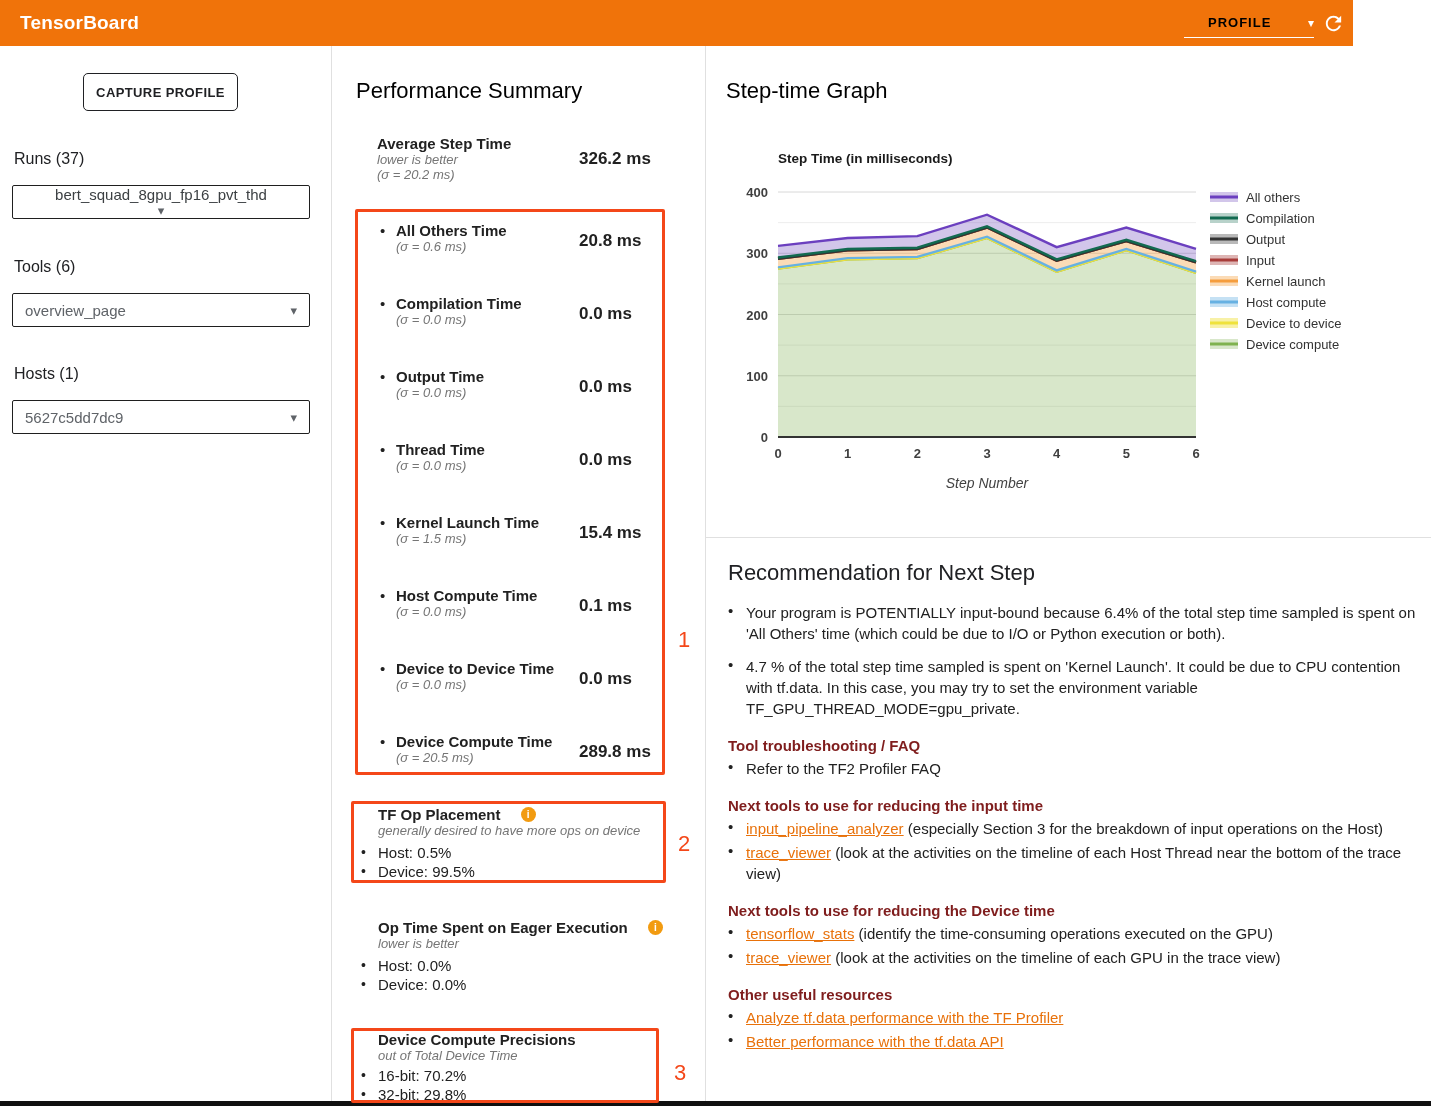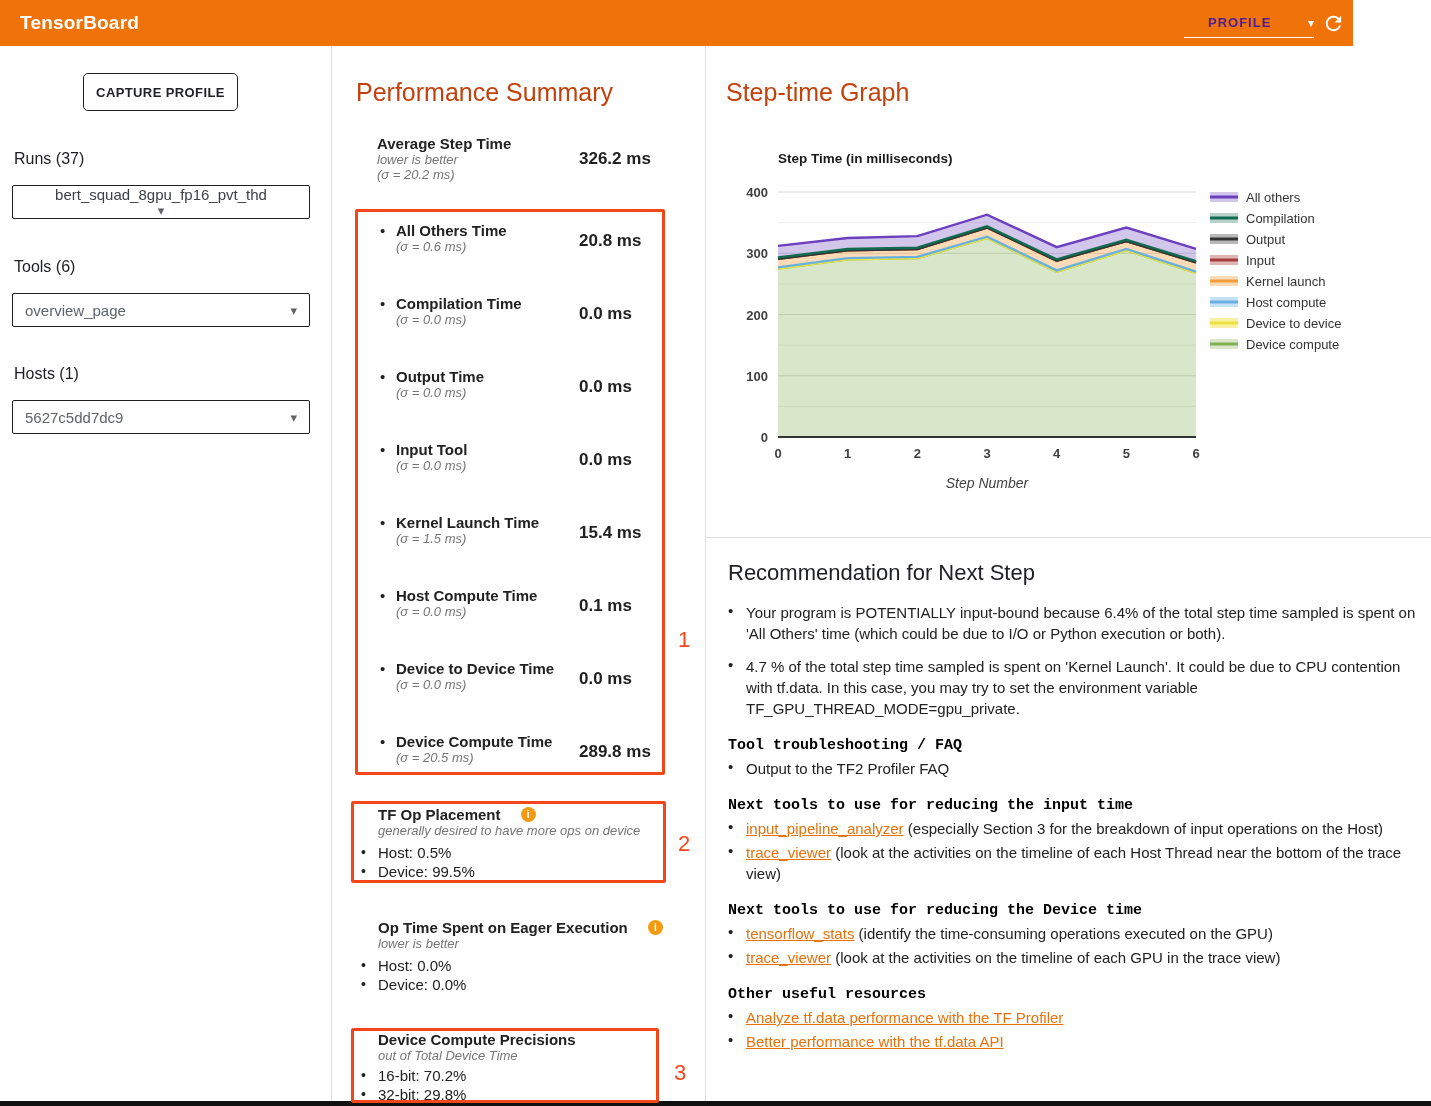--- a/index.html
+++ b/index.html
@@ -6,21 +6,21 @@
   html,body { background:#ffffff; }
   body { font-family:"Liberation Sans", sans-serif; color:#212121; }
   .page { position:relative; width:1431px; height:1106px; background:#fff; overflow:hidden; }
   .abs { position:absolute; }
 
   
   .header { position:absolute; left:0; top:0; width:1353px; height:46px; background:#f0730a; z-index:5; }
   .header-title { position:absolute; left:20px; top:12px; color:#fff; font-size:19px; font-weight:700; letter-spacing:0.2px; }
   .profile-select { position:absolute; left:1184px; top:8px; width:130px; height:30px; border-bottom:1px solid #fff;
       display:flex; align-items:center; justify-content:space-between; cursor:pointer; }
-  .profile-select .lab { color:#4c1d95; font-size:13px; font-weight:700; letter-spacing:1px;padding-left:24px; }
+  .profile-select .lab { color:#000000; font-size:13px; font-weight:700; letter-spacing:1px;padding-left:24px; }
   .caret-down { color:#fff; font-size:12px; }
   .hicon { position:absolute; top:9px; width:28px; height:28px; display:flex; align-items:center; justify-content:center; cursor:pointer; }
   .help-circle { width:21px; height:21px; border:2px solid #fff; border-radius:50%; color:#fff; font-size:14px; font-weight:700;
       display:flex; align-items:center; justify-content:center; }
 
   
   .vdiv { position:absolute; top:46px; bottom:0; width:1px; background:#e0e0e0; }
   .hdiv { position:absolute; height:1px; background:#e0e0e0; }
   .bottom-strip { position:absolute; left:0; top:1101px; width:1431px; height:5px; background:#101010; }
 
@@ -29,21 +29,21 @@
       border:1.5px solid #202124; border-radius:5px; font-size:13px; font-weight:700; letter-spacing:0.4px;
       color:#202124; display:flex; align-items:center; justify-content:center; cursor:pointer; }
   .side-label { position:absolute; left:14px; font-size:16px; color:#202124; }
   .side-select { position:absolute; left:12px; width:298px; height:34px; border:1.5px solid #1f1f1f; border-radius:2px;
       display:flex; align-items:center; justify-content:space-between; padding:0 12px 0 12px; cursor:pointer; background:#fff; }
   .side-select .val { font-size:15px; color:#3c4043; }
   .side-select .val.gray { color:#5f6368; }
   .side-select .caret { color:#5f6368; font-size:13px; }
 
   
-  .col-title { position:absolute; font-size:25px; color:#c2410c; }
+  .col-title { position:absolute; font-size:22px; color:#000000; }
   .avg-label, .rlabel { font-size:15px; font-weight:700; color:#212121; }
   .note, .rsigma { font-size:13px; font-style:italic; color:#757575; }
   .bigval { position:absolute; left:579px; font-size:17px; font-weight:700; color:#212121; }
   .srow { position:absolute; left:380px; width:200px; display:flex; }
   .srow .bu { width:16px; }
   .bu::before { content:"•"; }
   .bu { color:#212121; font-size:15px; }
   .anno-box { position:absolute; border:3px solid #f44719; border-radius:2px; }
   .anno-num { position:absolute; color:#f44719; font-size:22px; }
   .sec-title { font-size:15px; font-weight:700; color:#212121; display:flex; align-items:center; gap:20px; }
@@ -52,21 +52,21 @@
   .mini-list { position:absolute; left:361px; }
   .mini-list .item { display:flex; font-size:15px; color:#212121; line-height:19px; }
   .mini-list .bu { width:17px; font-size:14px; }
 
   
   .rec { position:absolute; left:706px; top:538px; width:725px; height:562px; padding:22px 12px 0 22px; }
   .rec h2 { font-size:22px; font-weight:400; color:#202124; margin-bottom:16px; }
   .rb { display:flex; margin-bottom:12px; }
   .rb .bu { width:18px; font-size:15px; }
   .rb p { flex:1; font-size:15px; line-height:21px; color:#212121; max-width:672px; }
-  .rec h3 { font-size:15px; font-weight:700; color:#000000; margin:18px 0 4px 0;font-family:Liberation Mono, monospace; }
+  .rec h3 { font-size:15px; font-weight:700; color:#7f1d1d; margin:18px 0 4px 0; }
   .rb.tight { margin-bottom:3px; }
   .rec a { color:#e8710a; text-decoration:underline; cursor:pointer; }
 
   
   .chart-svg { position:absolute; left:706px; top:46px; }
   .tick { font:700 13px "Liberation Sans", sans-serif; fill:#3f3f3f; }
   .ctitle { font:700 13.5px "Liberation Sans", sans-serif; fill:#1a1a1a; }
   .xlab { font:italic 14px "Liberation Sans", sans-serif; fill:#424242; }
   .leg { font:13px "Liberation Sans", sans-serif; fill:#333; }
 </style>
@@ -153,21 +153,21 @@
     <div>
         <div class="rlabel">Output Time</div>
          <div class="rsigma">(σ = 0.0 ms)</div>
       </div>
   </div>
   <div class="bigval" style="top:377px;">0.0 ms</div>
 
   <div class="srow" style="top:441px;">
     <span class="bu"></span>
     <div>
-        <div class="rlabel">Input Tool</div>
+        <div class="rlabel">Thread Time</div>
          <div class="rsigma">(σ = 0.0 ms)</div>
       </div>
   </div>
   <div class="bigval" style="top:450px;">0.0 ms</div>
 
   <div class="srow" style="top:514px;">
     <span class="bu"></span>
     <div>
         <div class="rlabel">Kernel Launch Time</div>
          <div class="rsigma">(σ = 1.5 ms)</div>
@@ -337,21 +337,21 @@
       <p>Your program is POTENTIALLY input-bound because 6.4% of the total step time sampled is spent on 'All Others' time (which could be due to I/O or Python execution or both).</p>
     </div>
     <div class="rb">
       <span class="bu"></span>
       <p>4.7 % of the total step time sampled is spent on 'Kernel Launch'. It could be due to CPU contention with tf.data. In this case, you may try to set the environment variable TF_GPU_THREAD_MODE=gpu_private.</p>
     </div>
 
     <h3>Tool troubleshooting / FAQ</h3>
     <div class="rb tight">
       <span class="bu"></span>
-      <p>Output to the TF2 Profiler FAQ</p>
+      <p>Refer to the TF2 Profiler FAQ</p>
     </div>
 
     <h3>Next tools to use for reducing the input time</h3>
     <div class="rb tight">
       <span class="bu"></span>
       <p><a>input_pipeline_analyzer</a><span> (especially Section 3 for the breakdown of input operations on the Host)</span></p>
     </div>
     <div class="rb tight">
       <span class="bu"></span>
       <p><a>trace_viewer</a><span> (look at the activities on the timeline of each Host Thread near the bottom of the trace view)</span></p>

